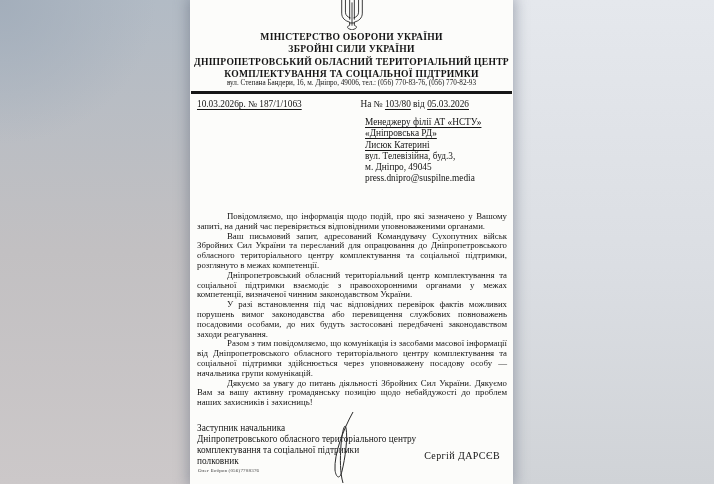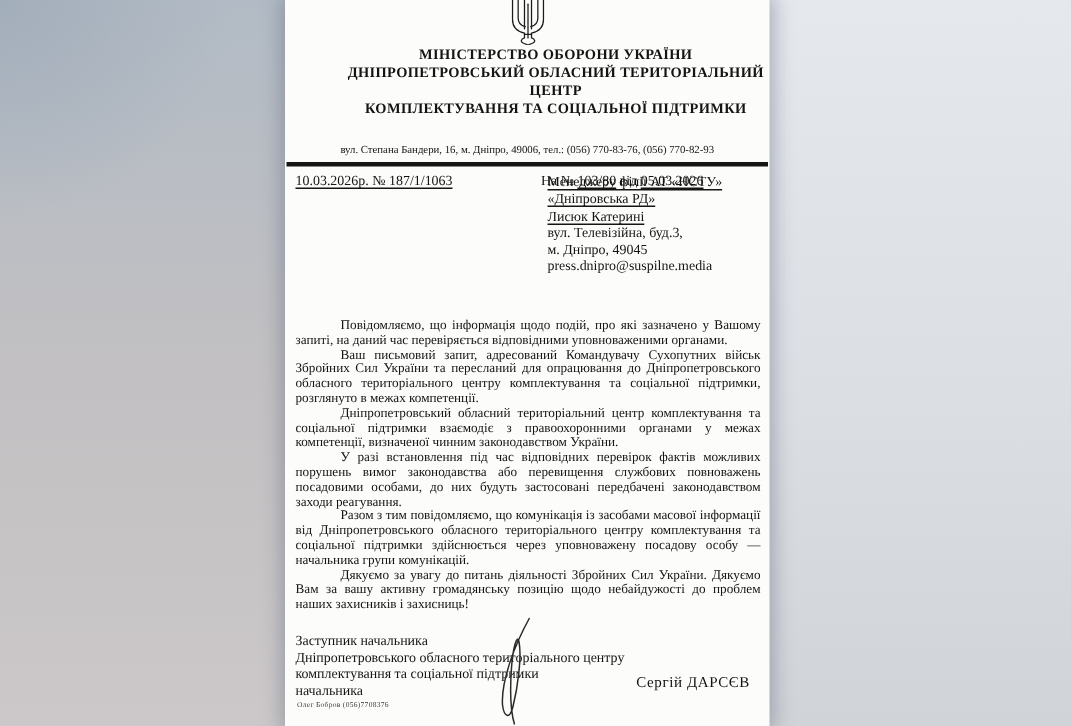--- a/index.html
+++ b/index.html
@@ -30,25 +30,24 @@
     background: #fcfcfa;
     box-shadow: 0 0 12px 3px rgba(95,105,122,0.45);
   }
 
   .emblem { display: block; margin: 0 auto; margin-top: 0; }
 
   .head-bold {
     font-weight: 700; text-align: center;
     font-size: 9.6px; line-height: 11.3px; letter-spacing: 0.25px;
     margin-top: 1px;
-    padding-left: 38px;
   }
   .head-addr {
     text-align: center; font-size: 7.2px; line-height: 8.4px;
-    margin-top: 18px; white-space: nowrap; font-family: Liberation Serif, serif;
+    margin-top: 0; white-space: nowrap; font-family: Liberation Serif, serif;
   }
   .rule {
     margin: 3px 1px 0 1px;
     border-bottom: 3px solid #161616;
   }
 
   .ref-row {
     display: flex; justify-content: space-between;
     font-size: 9.3px; line-height: 11px;
     padding: 5px 44px 0 7px;
@@ -99,20 +98,21 @@
     <path d="M4 0 V14 C4 19.5 8 22.5 12.5 23.5 L12.5 27 C10 27.8 9.5 29.6 11.5 30.6 L15 32 L18.5 30.6 C20.5 29.6 20 27.8 17.5 27 L17.5 23.5 C22 22.5 26 19.5 26 14 V0"></path>
     <path d="M8 0 V13 C8 16.2 10.2 18.2 13 19"></path>
     <path d="M22 0 V13 C22 16.2 19.8 18.2 17 19"></path>
     <path d="M12.5 0 V20.5"></path>
     <path d="M17.5 0 V20.5"></path>
     <path d="M15 3 V27"></path>
     <path d="M12.5 24.5 H17.5"></path>
   </svg>
 
   <div class="head-bold">МІНІСТЕРСТВО ОБОРОНИ УКРАЇНИ</div>
+  <div class="head-bold">ЗБРОЙНІ СИЛИ УКРАЇНИ</div>
   <div class="head-bold">ДНІПРОПЕТРОВСЬКИЙ ОБЛАСНИЙ ТЕРИТОРІАЛЬНИЙ ЦЕНТР</div>
   <div class="head-bold">КОМПЛЕКТУВАННЯ ТА СОЦІАЛЬНОЇ ПІДТРИМКИ</div>
   <div class="head-addr">вул. Степана Бандери, 16,  м. Дніпро, 49006, тел.: (056) 770-83-76, (056) 770-82-93</div>
   <div class="rule"></div>
 
   <div class="ref-row">
     <span class="u">10.03.2026р. № 187/1/1063</span>
     <span><span>На № </span><span class="u">103/80</span><span> від </span><span class="u">05.03.2026</span></span>
   </div>
 
@@ -132,21 +132,21 @@
     <p>Дніпропетровський обласний територіальний центр комплектування та соціальної підтримки взаємодіє з правоохоронними органами у межах компетенції, визначеної чинним законодавством України.</p>
     <p>У разі встановлення під час відповідних перевірок фактів можливих порушень вимог законодавства або перевищення службових повноважень посадовими особами, до них будуть застосовані передбачені законодавством заходи реагування.</p>
     <p>Разом з тим повідомляємо, що комунікація із засобами масової інформації від Дніпропетровського обласного територіального центру комплектування та соціальної підтримки здійснюється через уповноважену посадову особу — начальника групи комунікацій.</p>
     <p>Дякуємо за увагу до питань діяльності Збройних Сил України.  Дякуємо Вам за вашу активну громадянську позицію щодо небайдужості до проблем наших  захисників і захисниць!</p>
   </div>
 
   <div class="closing">
     <span class="line">Заступник начальника</span>
     <span class="line">Дніпропетровського обласного територіального центру</span>
     <span class="line">комплектування та соціальної підтримки</span>
-    <span class="line">начальника</span>
+    <span class="line">полковник</span>
   </div>
 
   <div class="sig-name">Сергій ДАРСЄВ</div>
 
   <svg class="sig-stroke" width="56" height="74" viewBox="0 0 56 74" fill="none" stroke="#2a2a2a" stroke-width="1">
     <path d="M36 2 C26 20 17 44 18 60 C19 68 23 70 25 61 C28 49 31 28 29 18 C28 12 25 21 24 35 C23 49 23 63 26 73"></path>
   </svg>
 
   <div class="executor">Олег Бобров (056)7708376</div>
 

